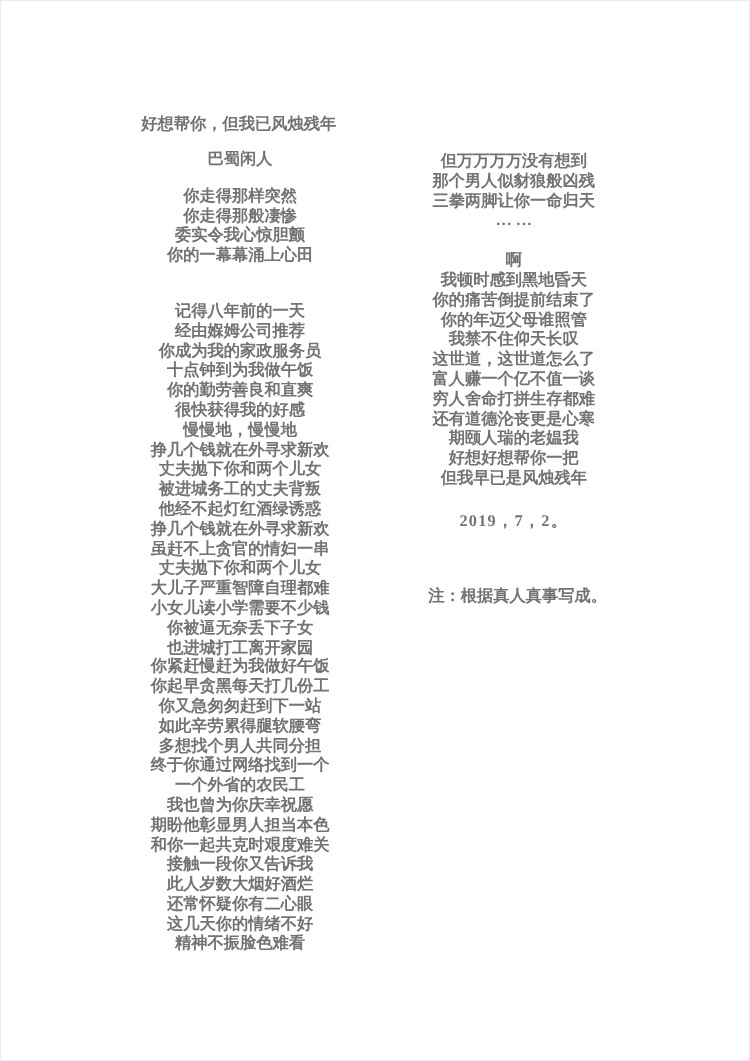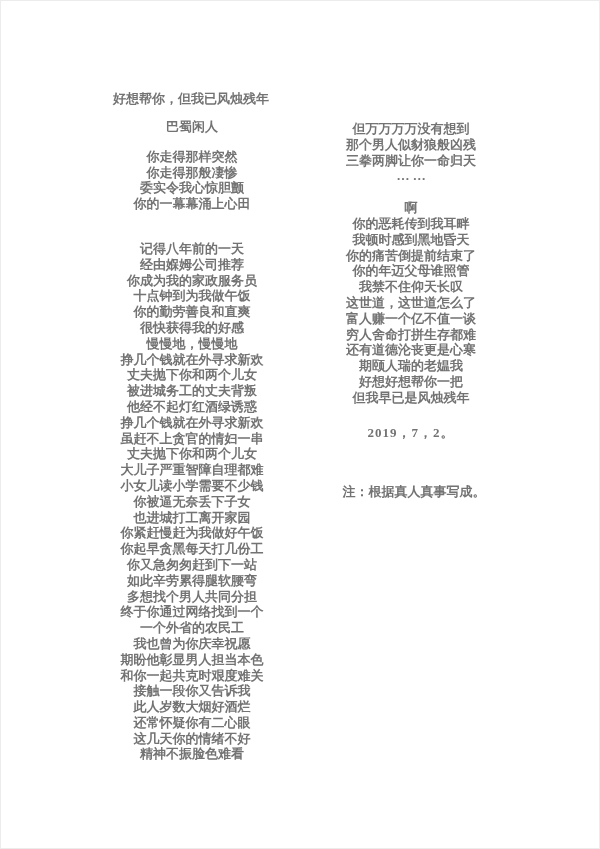--- a/index.html
+++ b/index.html
@@ -99,21 +99,20 @@
 
   <div class="col col-right">
     <div class="stanza">
         <div class="line">但万万万万没有想到</div>
         <div class="line">那个男人似豺狼般凶残</div>
         <div class="line">三拳两脚让你一命归天</div>
         <div class="line">… …</div>
       </div>
     <div class="line interjection">啊</div>
     <div class="stanza">
-        <div class="line">你的恶耗传到我耳畔</div>
         <div class="line">我顿时感到黑地昏天</div>
         <div class="line">你的痛苦倒提前结束了</div>
         <div class="line">你的年迈父母谁照管</div>
         <div class="line">我禁不住仰天长叹</div>
         <div class="line">这世道，这世道怎么了</div>
         <div class="line">富人赚一个亿不值一谈</div>
         <div class="line">穷人舍命打拼生存都难</div>
         <div class="line">还有道德沦丧更是心寒</div>
         <div class="line">期颐人瑞的老媪我</div>
         <div class="line">好想好想帮你一把</div>

